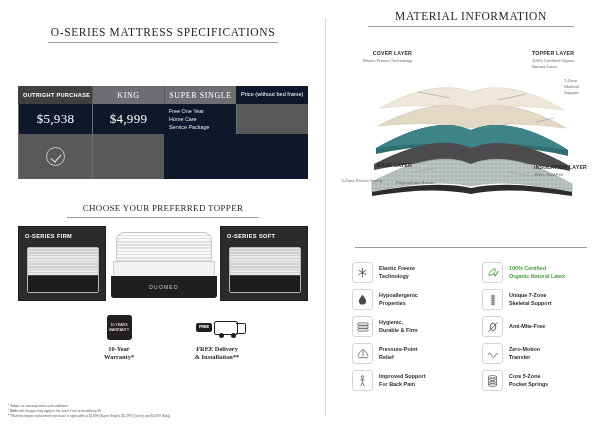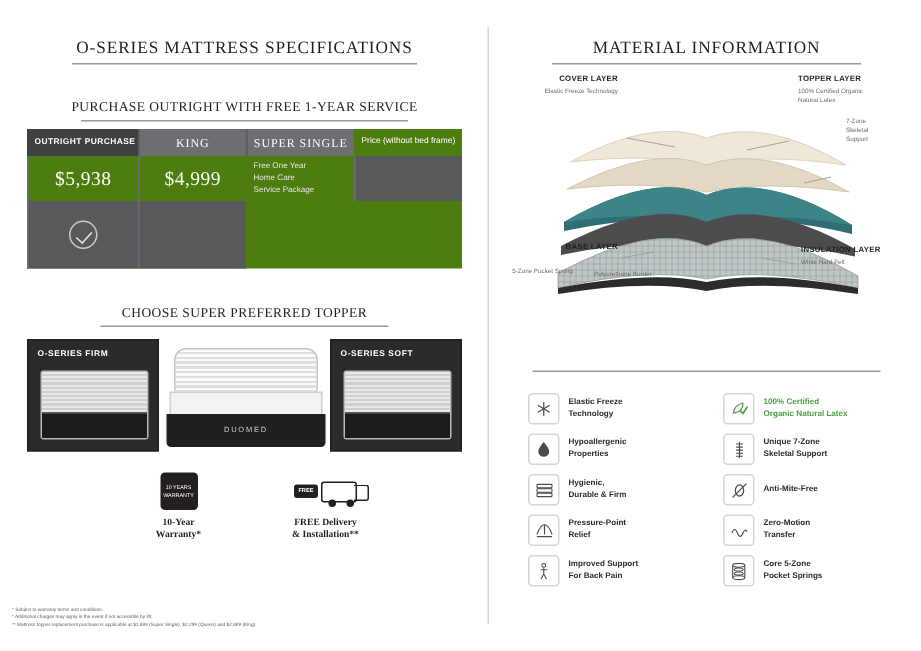--- a/index.html
+++ b/index.html
@@ -36,21 +36,21 @@
   #specs-header { position: absolute; left: 18px; top: 26px; width: 290px; }
   #specs-header .rule { width: 230px; }
 
   
   #purchase-block { position: absolute; left: 18px; top: 66px; width: 290px; }
   #purchase-block .rule { width: 218px; }
 
   .price-table {
     position: absolute; left: 18px; top: 86px;
     width: 290px; height: 93px;
-    background: #4d7c0f; color: #fff;
+    background: #0f172a; color: #fff;
     display: grid;
     grid-template-columns: 74px 1fr 1fr 1fr;
     grid-template-rows: 18px 30px 45px;
     font-size: 6.5px;
   }
   .pt-cell { display: flex; align-items: center; justify-content: center; text-align: center; padding: 1px; }
   .pt-head-left {
     background: #3f4042; font-weight: bold; font-size: 5.6px; letter-spacing: .3px;
     justify-content: flex-start; padding-left: 5px;
   }
@@ -159,21 +159,21 @@
     position: absolute; bottom: -4px; width: 5px; height: 5px;
     border-radius: 50%; background: #231f20;
   }
 
   .footnotes {
     position: absolute; left: 8px; top: 404px; width: 210px;
     font-size: 3.2px; line-height: 1.55; color: #5b5b5b;
   }
 
   
-  #material-title { position: absolute; left: 340px; top: 26px; width: 262px; }
+  #material-title { position: absolute; left: 340px; top: 10px; width: 262px; }
   #material-title .rule { width: 206px; }
 
   .layers { position: absolute; left: 340px; top: 52px; width: 262px; height: 148px; }
 
   .lbl { position: absolute; font-size: 4.6px; line-height: 1.45; }
   .lbl .t { font-weight: bold; font-size: 5.2px; letter-spacing: .2px; display: block; }
   .lbl .d { color: #6a6a6a; font-size: 4.2px; display: block; }
   .lbl.r { text-align: right; }
 
   
@@ -199,24 +199,20 @@
 
 <div class="page">
 
   <div class="divider-v"></div>
 
   <div id="specs-header">
     <div class="section-title">O-SERIES MATTRESS SPECIFICATIONS</div>
     <div class="rule"></div>
   </div>
 
-  <div id="purchase-block">
-    <div class="sub-title">PURCHASE OUTRIGHT WITH FREE 1-YEAR SERVICE</div>
-    <div class="rule"></div>
-  </div>
 
   <div class="price-table">
     <div class="pt-cell pt-head-left">OUTRIGHT PURCHASE</div>
     <div class="pt-cell pt-head">KING</div>
     <div class="pt-cell pt-head">SUPER SINGLE</div>
 
     <div class="pt-cell pt-label">Price (without bed frame)</div>
     <div class="pt-cell pt-price">$5,938</div>
     <div class="pt-cell pt-price">$4,999</div>
 
@@ -224,21 +220,21 @@
 Home Care
 Service Package</div>
     <div class="pt-cell pt-bottom"></div>
     <div class="pt-cell pt-bottom">
       <span class="tick-circle"></span>
     </div>
     <div class="pt-cell pt-bottom"></div>
   </div>
 
   <div id="topper-title">
-    <div class="sub-title">CHOOSE SUPER PREFERRED TOPPER</div>
+    <div class="sub-title">CHOOSE YOUR PREFERRED TOPPER</div>
     <div class="rule"></div>
   </div>
 
   <div class="topper-panel">
     <div class="topper-dark left">
       <div class="topper-tag">O-SERIES FIRM</div>
       <div class="mattress-thumb">
         <div class="base"></div>
       </div>
     </div>

